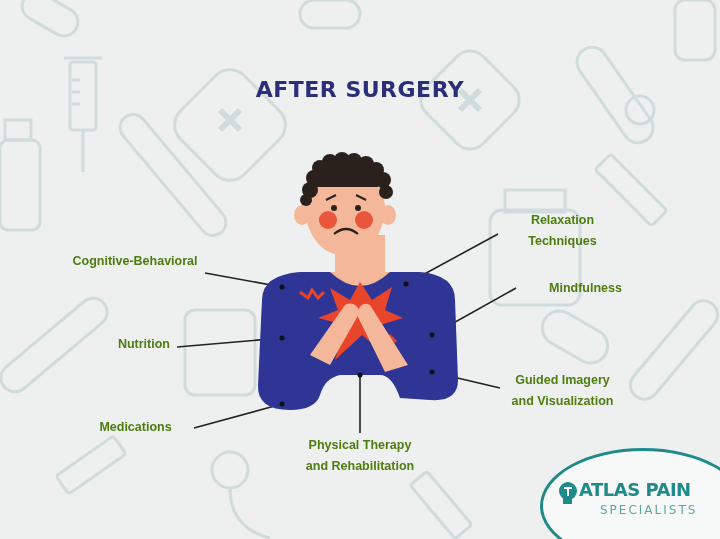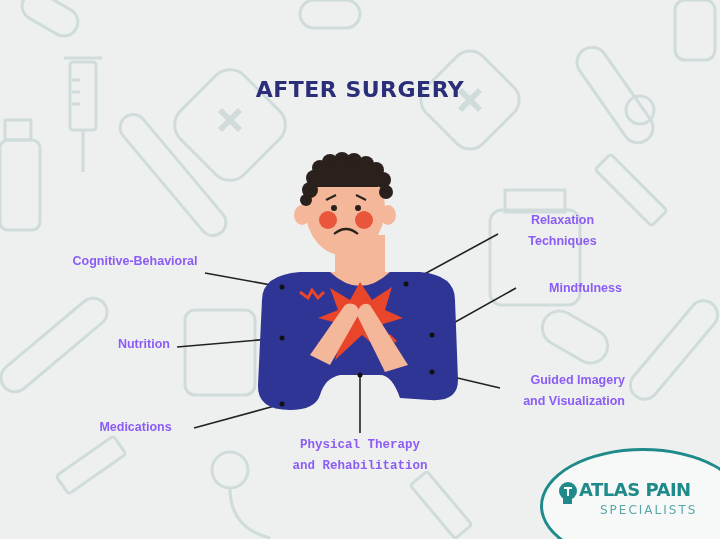--- a/index.html
+++ b/index.html
@@ -3,21 +3,21 @@
 <meta charset="utf-8">
 <style>
   html, body { margin:0; padding:0; }
   body { width:720px; height:539px; overflow:hidden; background:#eef0ef; font-family:"Liberation Sans", sans-serif; }
   .canvas { position:relative; width:720px; height:539px; background:#eef0ef; overflow:hidden; }
   .bg-art { position:absolute; left:0; top:0; width:720px; height:539px; }
   .title { position:absolute; left:0; width:720px; text-align:center; color:#2b2f7a; font-family:"DejaVu Sans", sans-serif; font-weight:bold; font-size:22px; letter-spacing:0.5px; }
   .title.l1 { top:40px; }
   .title.l2 { top:77px; }
   .figure { position:absolute; left:0; top:0; width:720px; height:539px; }
-  .label { position:absolute; color:#8b5cf6; font-family:"Liberation Sans", sans-serif; font-weight:bold; font-size:12.5px; text-align:center; line-height:21px; }
+  .label { position:absolute; color:#4d7c0f; font-family:"Liberation Sans", sans-serif; font-weight:bold; font-size:12.5px; text-align:center; line-height:21px; }
   .logo { position:absolute; left:540px; top:448px; width:200px; height:110px; border:3px solid #1f8a8a; border-radius:50%; background:#f7f9f8; }
   .logo-main { position:absolute; left:36px; top:28px; font-family:"DejaVu Sans", sans-serif; font-weight:bold; font-size:18px; color:#1f8a8a; letter-spacing:-0.5px; }
   .logo-sub { position:absolute; left:57px; top:52px; font-family:"DejaVu Sans", sans-serif; font-size:12px; color:#5aa6a6; letter-spacing:2px; }
   .logo-icon { position:absolute; left:14px; top:30px; }
 </style>
 </head>
 <body>
 
 <div class="canvas">
 
@@ -144,32 +144,32 @@
 
   <div class="label" style="left:55px;top:251px;width:160px;">
     <div>Cognitive-Behavioral</div>
   </div>
   <div class="label" style="left:85px;top:334px;width:85px;text-align:right;">
     <div>Nutrition</div>
   </div>
   <div class="label" style="left:88px;top:417px;width:95px;">
     <div>Medications</div>
   </div>
-  <div class="label" style="left:290px;top:435px;width:140px;font-family:Liberation Mono, monospace;">
+  <div class="label" style="left:290px;top:435px;width:140px;">
     <div>Physical Therapy</div>
     <div>and Rehabilitation</div>
   </div>
   <div class="label" style="left:515px;top:210px;width:95px;">
     <div>Relaxation</div>
     <div>Techniques</div>
   </div>
   <div class="label" style="left:538px;top:278px;width:95px;">
     <div>Mindfulness</div>
   </div>
-  <div class="label" style="left:500px;top:370px;width:125px;text-align:right;">
+  <div class="label" style="left:500px;top:370px;width:125px;">
     <div>Guided Imagery</div>
     <div>and Visualization</div>
   </div>
 
   <div class="logo">
     <svg class="logo-icon" width="22" height="24" viewBox="0 0 22 24">
       <circle cx="11" cy="10" r="9" fill="#1f8a8a"></circle>
       <rect x="6" y="17" width="9" height="6" fill="#1f8a8a"></rect>
       <path d="M7 7 h8 M11 7 v8" stroke="#fff" stroke-width="2"></path>
     </svg>

